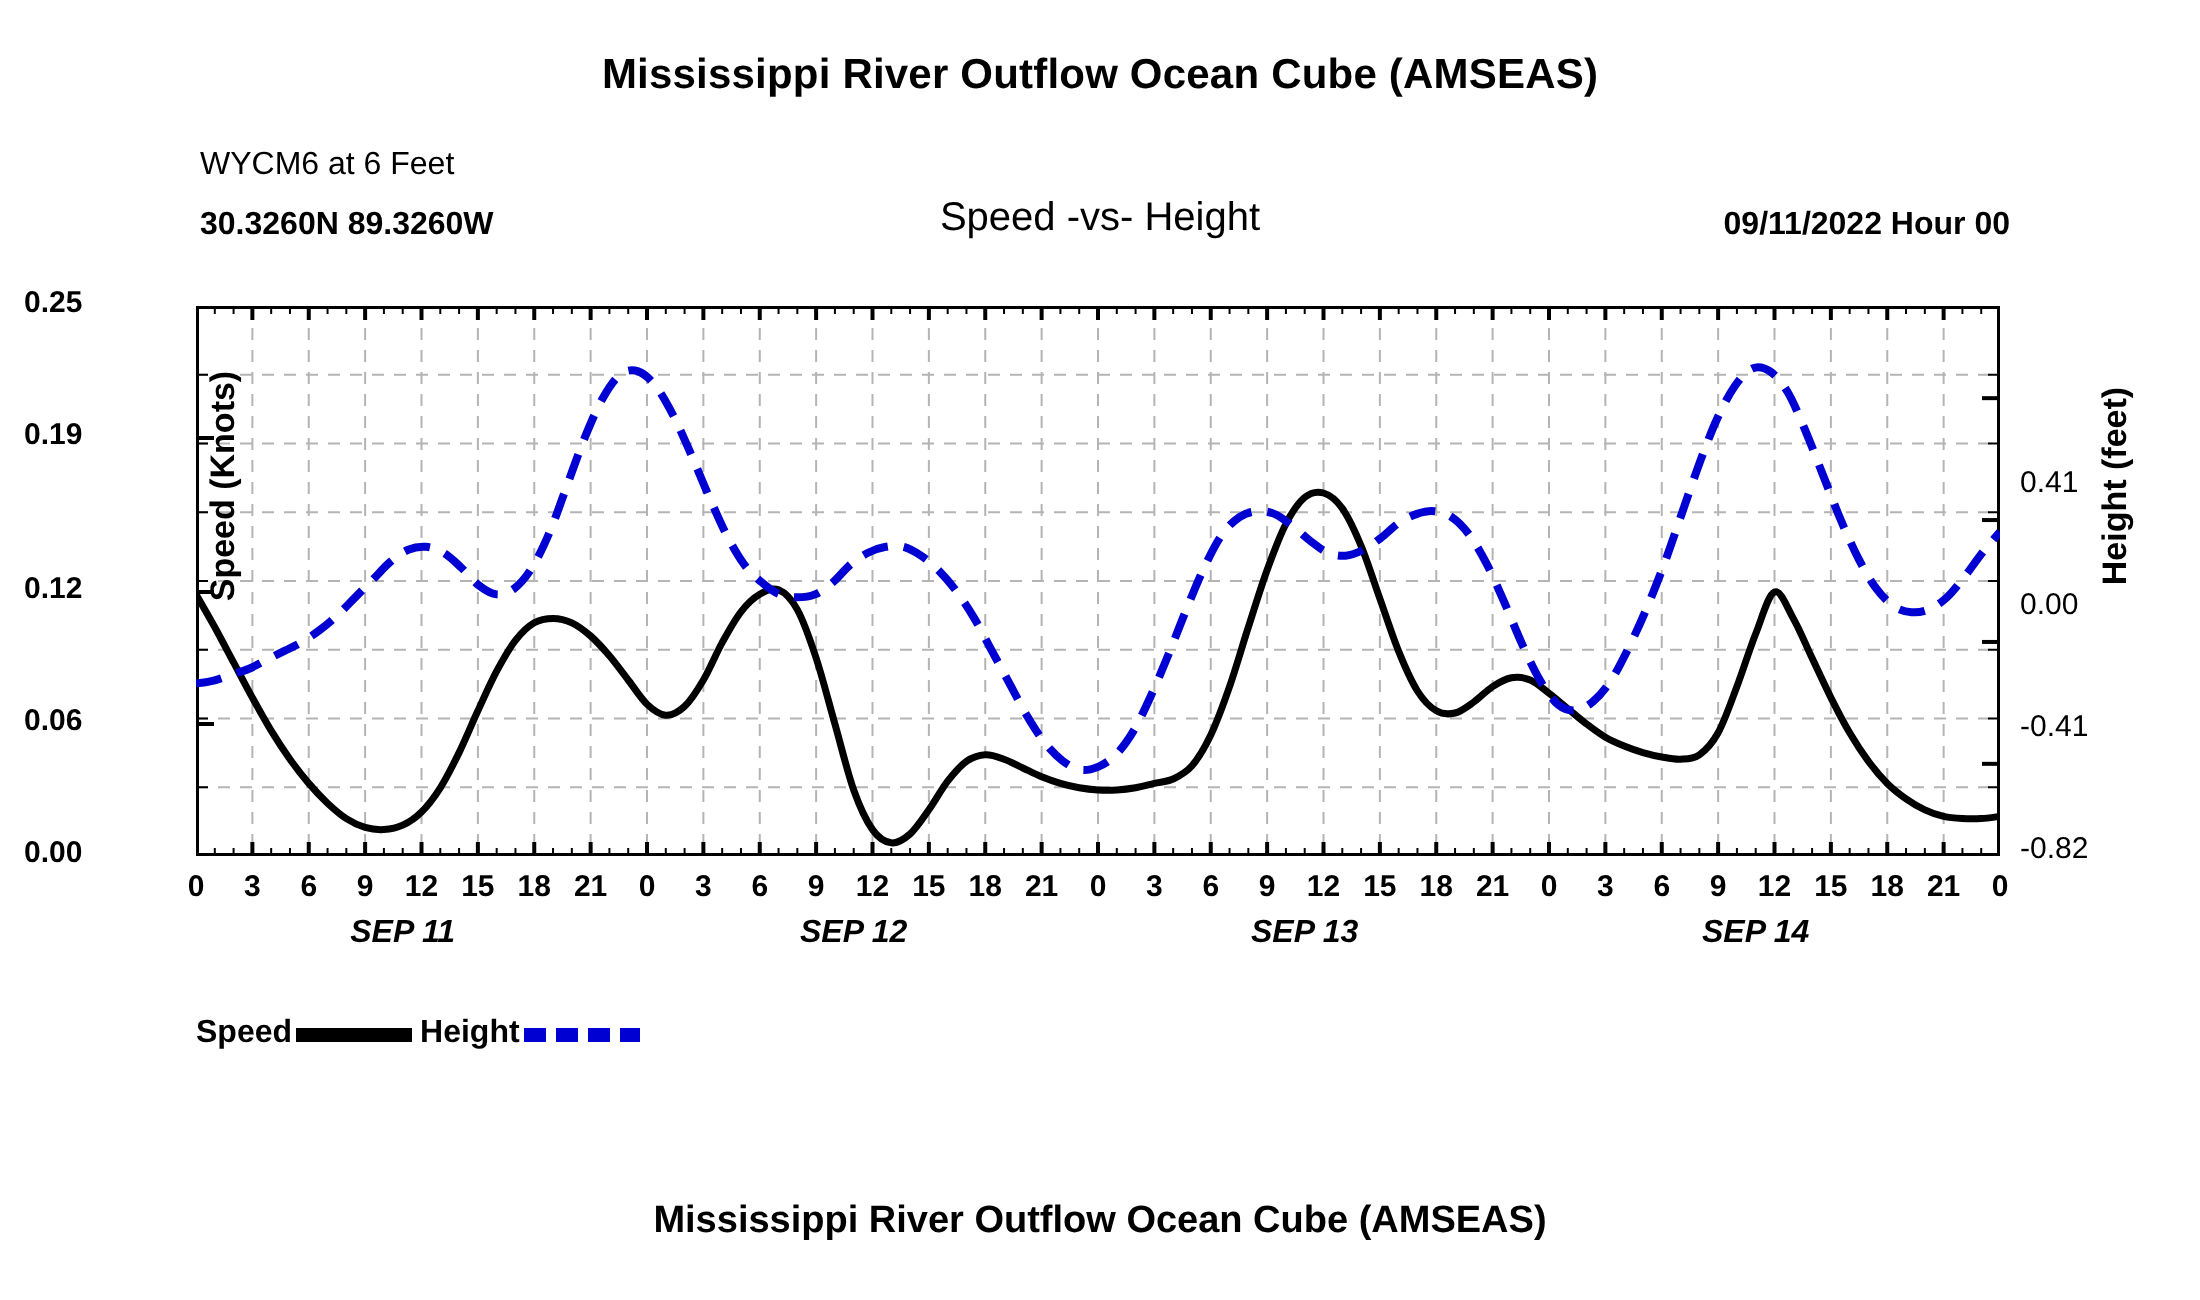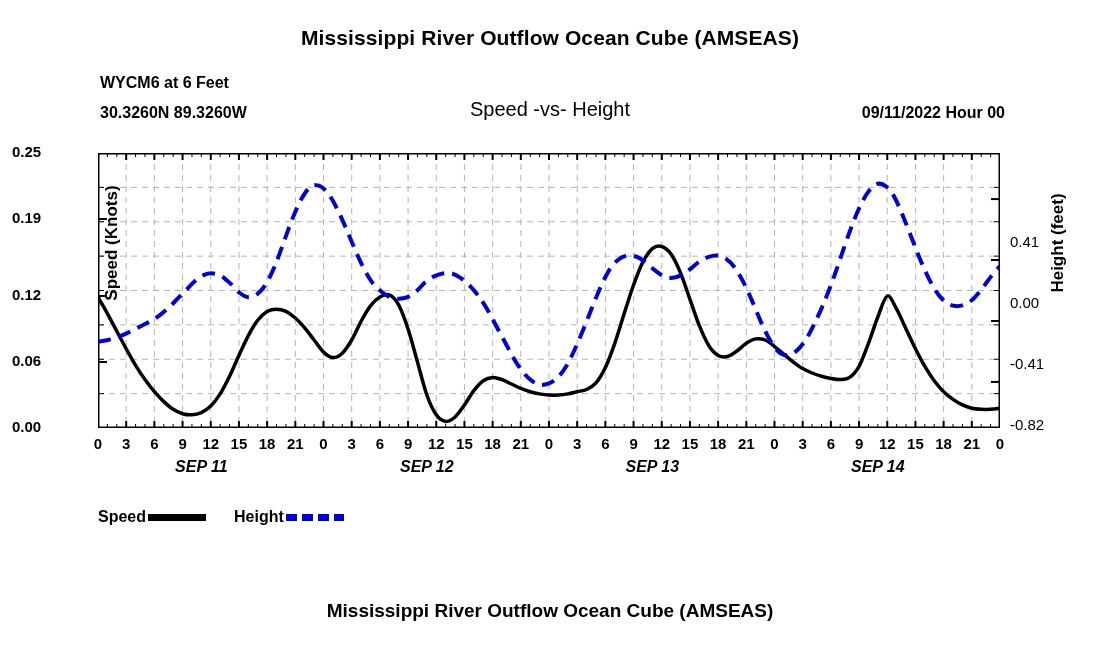--- a/index.html
+++ b/index.html
@@ -9,21 +9,21 @@
     color:#000;overflow:hidden;position:relative;
   }
   .main-title{
     position:absolute;left:0;top:26px;width:1100px;text-align:center;
     font-size:21px;font-weight:bold;letter-spacing:.1px;
   }
   .bottom-title{
     position:absolute;left:0;top:600px;width:1100px;text-align:center;
     font-size:19px;font-weight:bold;
   }
-  .sub-left-1{position:absolute;left:100px;top:74px;font-size:16px;font-weight:bold;}
+  .sub-left-1{position:absolute;left:100px;top:74px;font-size:16px;font-weight:normal;}
   .sub-left-2{position:absolute;left:100px;top:104px;font-size:16px;font-weight:bold;}
   .sub-center{position:absolute;left:0;top:98px;width:1100px;text-align:center;font-size:20px;font-weight:normal;}
   .sub-right{position:absolute;right:95px;top:104px;font-size:16px;font-weight:bold;}
 
   #plot-area{position:absolute;left:98px;top:153px;width:902px;height:275px;}
   #plot-svg{position:absolute;left:0;top:0;}
 
   .ylabel-left{
     position:absolute;left:-66px;top:80px;width:160px;text-align:center;
     font-size:17px;font-weight:bold;
@@ -33,21 +33,21 @@
     position:absolute;left:880px;top:80px;width:160px;text-align:center;
     font-size:17px;font-weight:bold;
     transform:rotate(-90deg);transform-origin:center center;
   }
   .ytick-left{position:absolute;right:908px;width:80px;text-align:left;font-size:15px;font-weight:bold;}
   .ytick-right{position:absolute;left:912px;width:80px;text-align:left;font-size:15px;font-weight:normal;margin-top:44px;}
   .xtick{position:absolute;top:282px;width:30px;margin-left:-15px;text-align:center;font-size:15px;font-weight:bold;}
   .daylabel{position:absolute;top:305px;width:140px;margin-left:-70px;text-align:center;font-size:16px;font-weight:bold;font-style:italic;}
   .xaxis-title{position:absolute;left:0;top:330px;width:902px;text-align:center;font-size:17px;font-weight:bold;}
 
-  #legend{position:absolute;left:98px;top:508px;display:flex;align-items:center;gap:24px;}
+  #legend{position:absolute;left:98px;top:508px;display:flex;align-items:center;gap:0;}
   .legend-entry{display:flex;align-items:center;}
   .legend-label{font-size:16px;font-weight:bold;}
   .legend-swatch{width:58px;height:7px;margin-left:2px;}
   .sw-speed{background:#000;}
   .sw-height{
     background:repeating-linear-gradient(to right,#0000d2 0px,#0000d2 11px,transparent 11px,transparent 16px);
   }
 </style>
 </head>
 <body>

